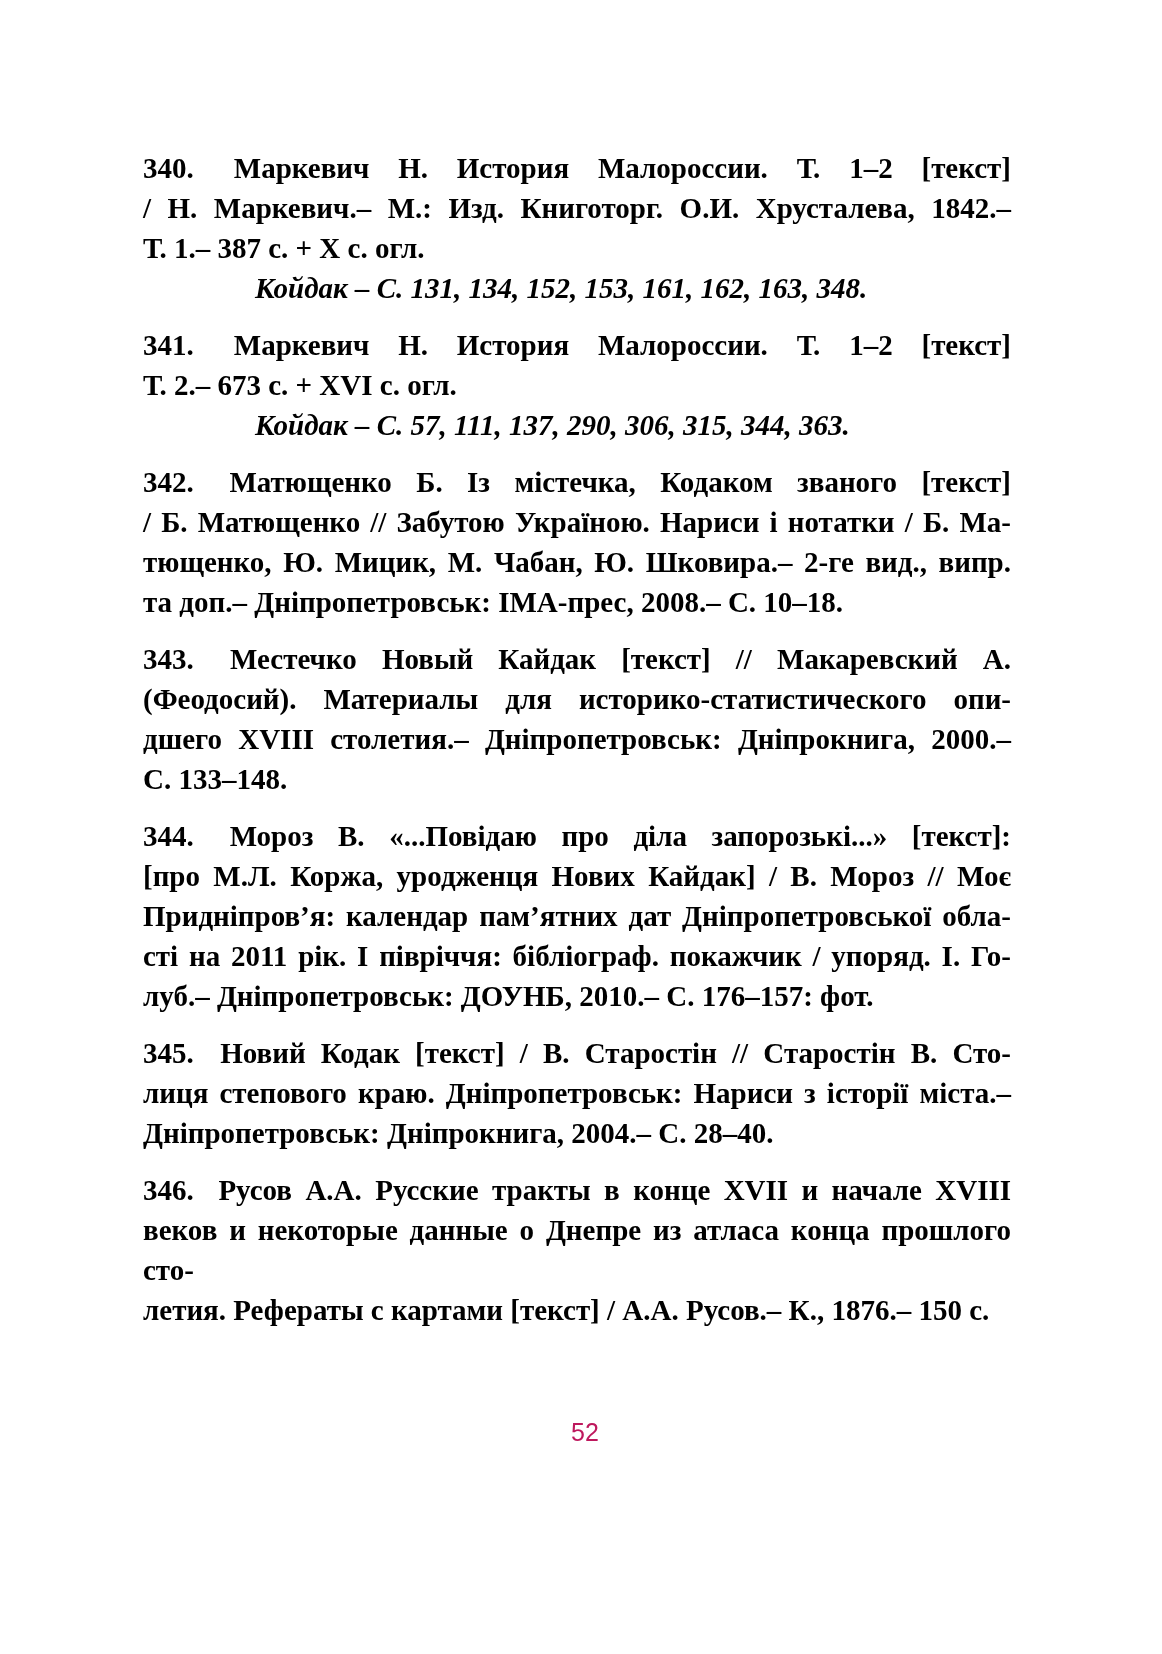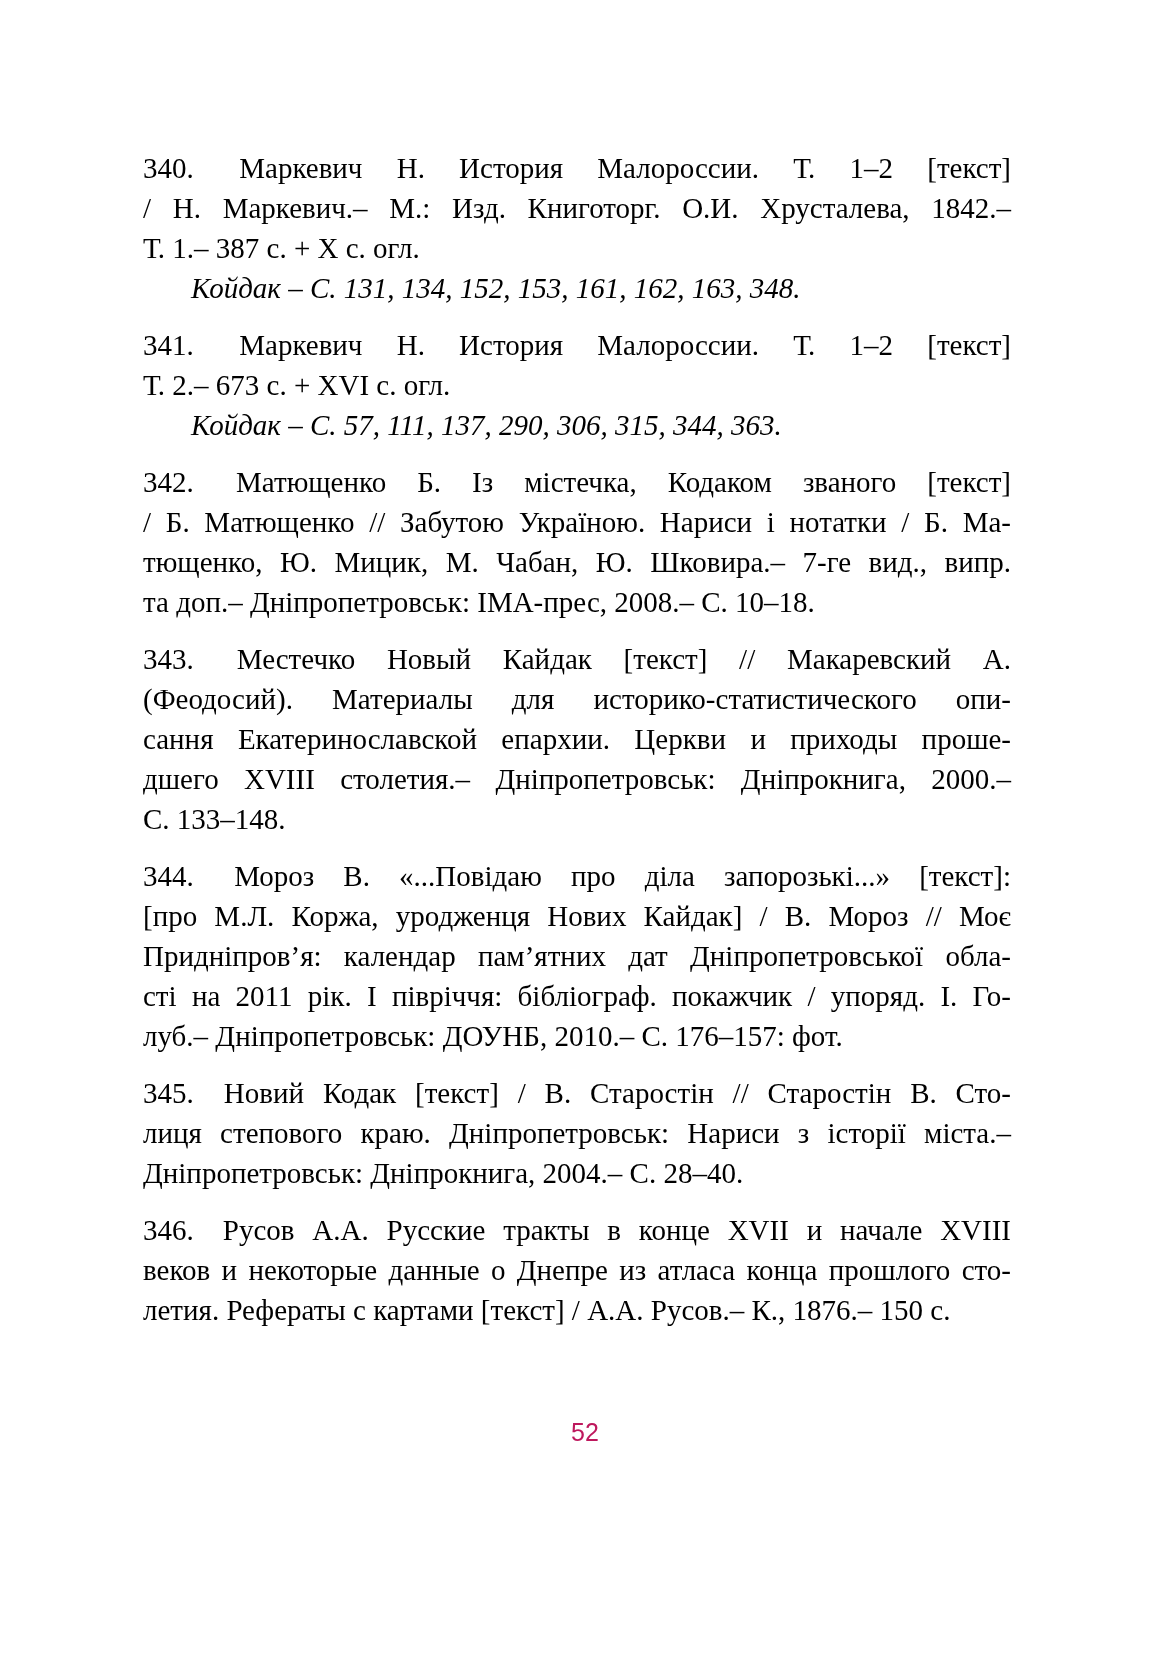--- a/index.html
+++ b/index.html
@@ -14,40 +14,41 @@
     background: #ffffff;
     color: #000000;
     font-family: "Liberation Serif", serif;
     overflow: hidden;
   }
   .textblock {
     position: absolute;
     left: 143px;
     top: 148px;
     width: 868px;
+    font-weight: bold;
   }
   .entry {
     margin: 0 0 17px 0;
     font-size: 29px;
     line-height: 40px;
   }
   .line {
     text-align: left;
   }
   .line.j {
     text-align: justify;
     text-align-last: justify;
   }
   .num {
     display: inline-block;
     min-width: 62px;
   }
   .cite {
     font-style: italic;
-    margin-left: 48px;
+    margin-left: 112px;
     text-align: left;
   }
   .footer {
     position: absolute;
     left: 4px;
     top: 1418px;
     width: 1162px;
     text-align: center;
     font-family: "Liberation Sans", sans-serif;
     font-size: 25px;
@@ -69,28 +70,27 @@
 
     <div class="entry">
       <div class="line j"><span class="num">341.</span> <span>Маркевич Н. История Малороссии. Т. 1–2 [текст]</span></div>
       <div class="line">Т. 2.– 673 с. + XVI с. огл.</div>
       <div class="cite">Койдак – С. 57, 111, 137, 290, 306, 315, 344, 363.</div>
     </div>
 
     <div class="entry">
       <div class="line j"><span class="num">342.</span> <span>Матющенко Б. Із містечка, Кодаком званого [текст]</span></div>
       <div class="line j">/ Б. Матющенко // Забутою Україною. Нариси і нотатки / Б. Ма-</div>
-      <div class="line j">тющенко, Ю. Мицик, М. Чабан, Ю. Шковира.– 7-ге вид., випр.</div>
+      <div class="line j">тющенко, Ю. Мицик, М. Чабан, Ю. Шковира.– 2-ге вид., випр.</div>
       <div class="line">та доп.– Дніпропетровськ: ІМА-прес, 2008.– С. 10–18.</div>
     </div>
 
     <div class="entry">
       <div class="line j"><span class="num">343.</span> <span>Местечко Новый Кайдак [текст] // Макаревский А.</span></div>
       <div class="line j">(Феодосий). Материалы для историко-статистического опи-</div>
-      <div class="line j">сання Екатеринославской епархии. Церкви и приходы проше-</div>
       <div class="line j">дшего XVIII столетия.– Дніпропетровськ: Дніпрокнига, 2000.–</div>
       <div class="line">С. 133–148.</div>
     </div>
 
     <div class="entry">
       <div class="line j"><span class="num">344.</span> <span>Мороз В. «...Повідаю про діла запорозькі...» [текст]:</span></div>
       <div class="line j">[про М.Л. Коржа, уродженця Нових Кайдак] / В. Мороз // Моє</div>
       <div class="line j">Придніпров’я: календар пам’ятних дат Дніпропетровської обла-</div>
       <div class="line j">сті на 2011 рік. І півріччя: бібліограф. покажчик / упоряд. І. Го-</div>
       <div class="line">луб.– Дніпропетровськ: ДОУНБ, 2010.– С. 176–157: фот.</div>

